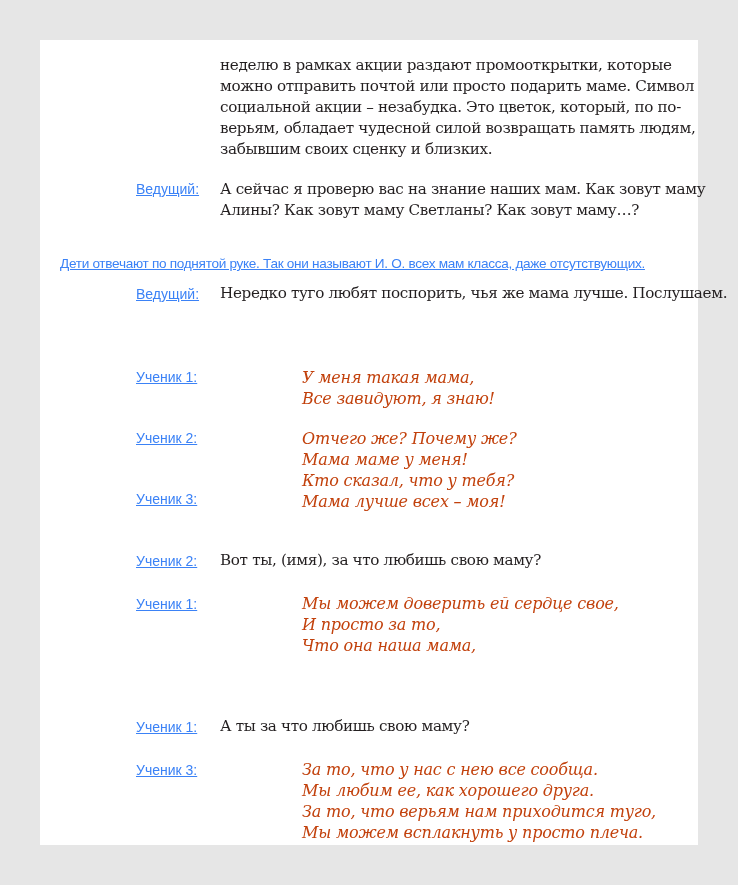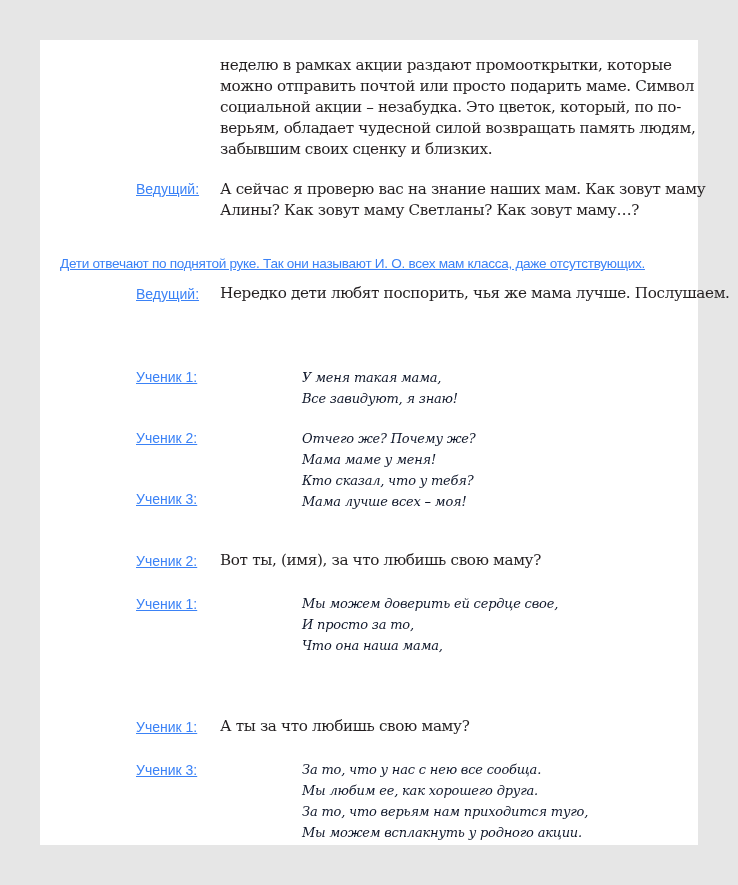--- a/index.html
+++ b/index.html
@@ -23,22 +23,22 @@
   }
   .sans {
     font-family: "Liberation Sans", "DejaVu Sans", sans-serif;
     font-size: 14px;
     color: #3b82f6;
     text-decoration: underline;
   }
   .ital {
     font-family: "DejaVu Serif", "Liberation Serif", serif;
     font-style: italic;
-    font-size: 13px;
-    color: #0f172a;
+    font-size: 16px;
+    color: #c2410c;
     letter-spacing: -0.2px;
   }
   .abs { position: absolute; white-space: nowrap; }
   .para-block { position: absolute; line-height: 21px; }
   .para-block div { white-space: nowrap; }
   .speaker { position: absolute; white-space: nowrap; }
 </style>
 </head>
 <body>
 
@@ -54,21 +54,21 @@
 
   <div class="speaker sans" style="left:96px; top:141px;">Ведущий:</div>
   <div class="para-block serif" style="left:180px; top:139px;">
     <div>А сейчас я проверю вас на знание наших мам. Как зовут маму</div>
     <div>Алины? Как зовут маму Светланы? Как зовут маму…?</div>
   </div>
 
   <div class="abs sans" style="left:20px; top:200px; font-size:13.6px; letter-spacing:-0.3px;margin-top:16px;">Дети отвечают по поднятой руке. Так они называют И. О. всех мам класса, даже отсутствующих.</div>
 
   <div class="speaker sans" style="left:96px; top:246px;">Ведущий:</div>
-  <div class="abs serif" style="left:180px; top:244px;">Нередко дети любят поспорить, чья же мама лучше. Послушаем.</div>
+  <div class="abs serif" style="left:180px; top:244px;">Нередко туго любят поспорить, чья же мама лучше. Послушаем.</div>
 
 
   <div class="speaker sans" style="left:96px; top:329px;">Ученик 1:</div>
   <div class="para-block ital" style="left:262px; top:327px;">
     <div>У меня такая мама,</div>
     <div>Все завидуют, я знаю!</div>
   </div>
 
   <div class="speaker sans" style="left:96px; top:390px;">Ученик 2:</div>
   <div class="para-block ital" style="left:262px; top:388px;">
@@ -93,16 +93,16 @@
   </div>
 
   <div class="speaker sans" style="left:96px; top:679px;">Ученик 1:</div>
   <div class="abs serif" style="left:180px; top:677px;">А ты за что любишь свою маму?</div>
 
   <div class="speaker sans" style="left:96px; top:722px;">Ученик 3:</div>
   <div class="para-block ital" style="left:262px; top:719px;">
     <div>За то, что у нас с нею все сообща.</div>
     <div>Мы любим ее, как хорошего друга.</div>
     <div>За то, что верьям нам приходится туго,</div>
-    <div>Мы можем всплакнуть у родного акции.</div>
+    <div>Мы можем всплакнуть у просто плеча.</div>
   </div>
 
 </div>
 
 </body></html>

